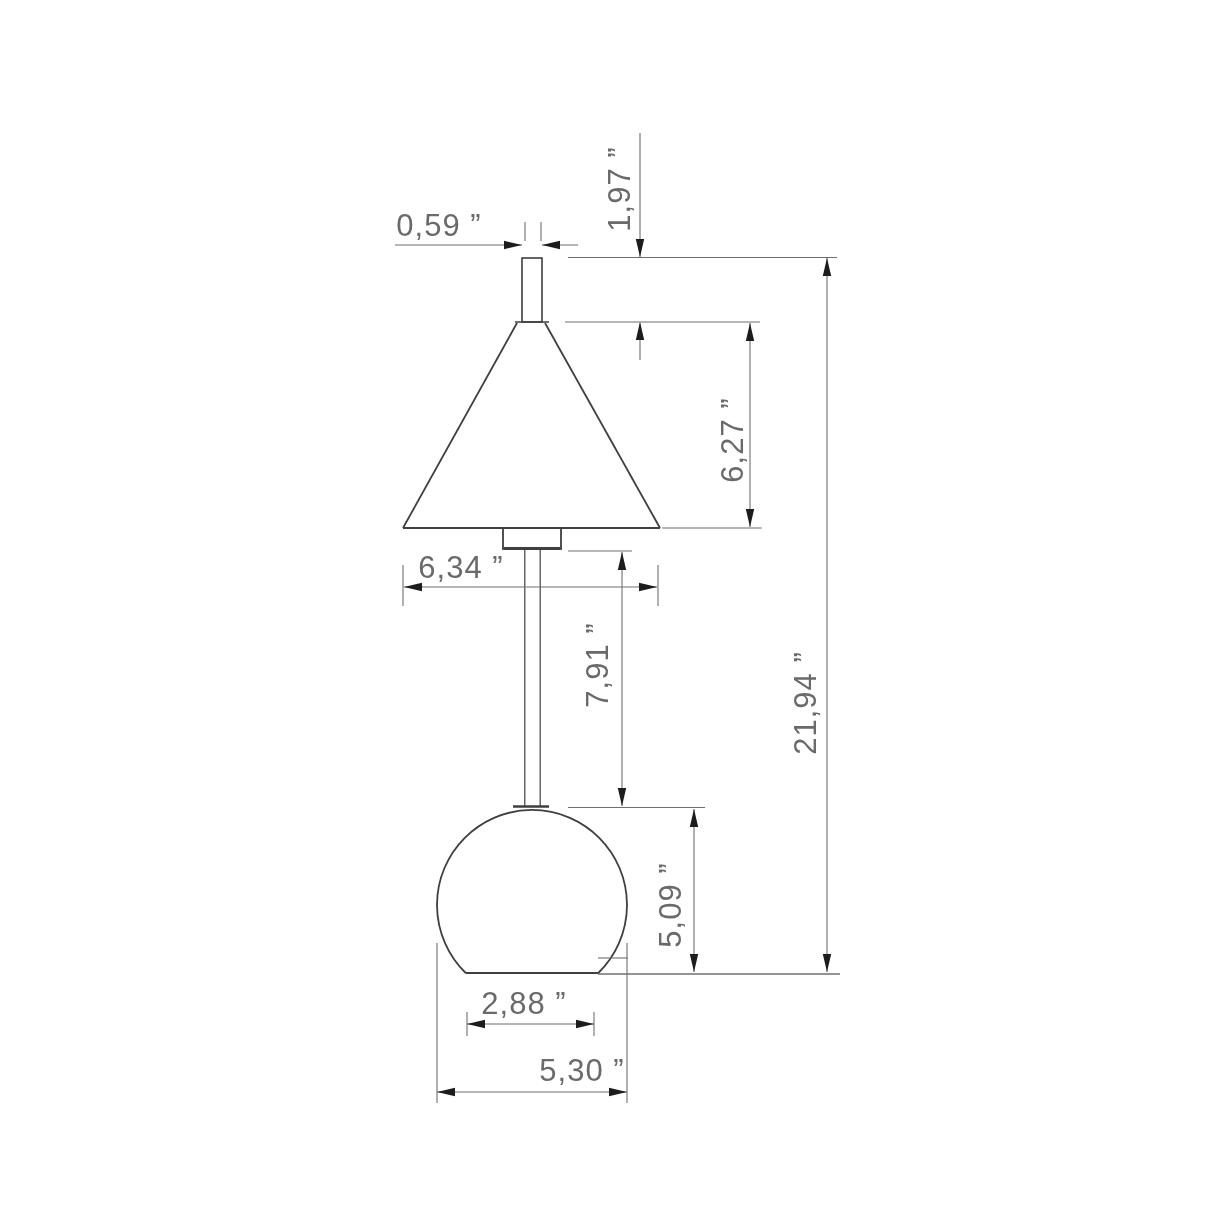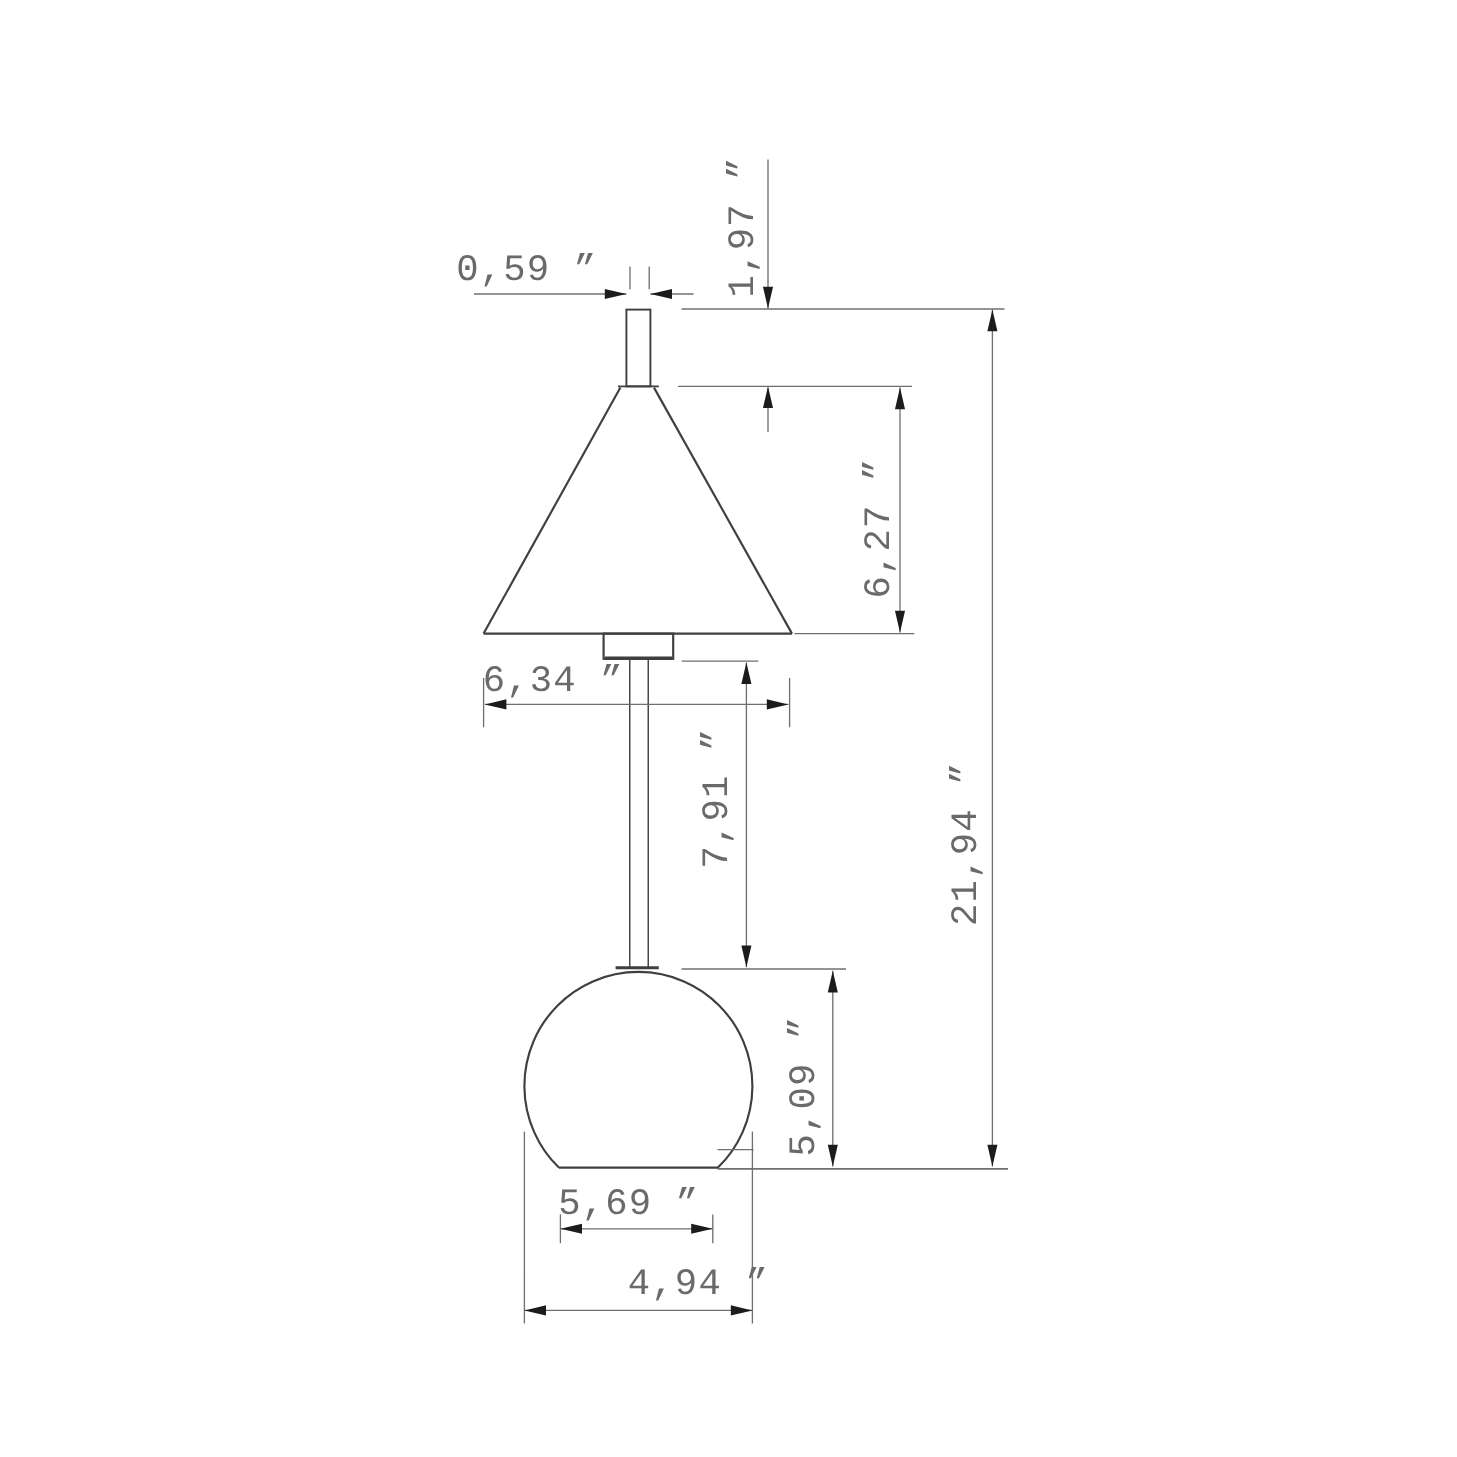--- a/index.html
+++ b/index.html
@@ -7,21 +7,21 @@
     --dim:#6f6f6f;
     --arrow:#1c1c1c;
     --txt:#6a6a6a;
     --bg:#ffffff;
   }
   html,body{margin:0;padding:0;background:var(--bg);}
   #canvas{
     position:relative;
     width:1214px;height:1151px;
     background:var(--bg);
-    font-family:Liberation Mono, monospace;
+    font-family:Liberation Sans, sans-serif;
     overflow:hidden;
     text-align:right;
   }
   #plot{position:absolute;left:0;top:0;}
   .dim-label{
     position:absolute;
     color:var(--txt);
     font-size:31px;
     letter-spacing:1px;
     white-space:nowrap;
@@ -100,15 +100,15 @@
       </g>
   </svg>
 
   <div class="dim-label" style="left:439px;top:226px;">0,59 ”</div>
   <div class="dim-label vert" style="left:620px;top:189px;">1,97 ”</div>
   <div class="dim-label vert" style="left:733px;top:440px;">6,27 ”</div>
   <div class="dim-label" style="left:461px;top:568px;">6,34 ”</div>
   <div class="dim-label vert" style="left:598px;top:665px;">7,91 ”</div>
   <div class="dim-label vert" style="left:806px;top:703px;">21,94 ”</div>
   <div class="dim-label vert" style="left:671px;top:905px;">5,09 ”</div>
-  <div class="dim-label" style="left:524px;top:1004px;">5,69 ”</div>
-  <div class="dim-label" style="left:582px;top:1071px;">4,94 ”</div>
+  <div class="dim-label" style="left:524px;top:1004px;">2,88 ”</div>
+  <div class="dim-label" style="left:582px;top:1071px;">5,30 ”</div>
 </div>
 
 </body></html>

